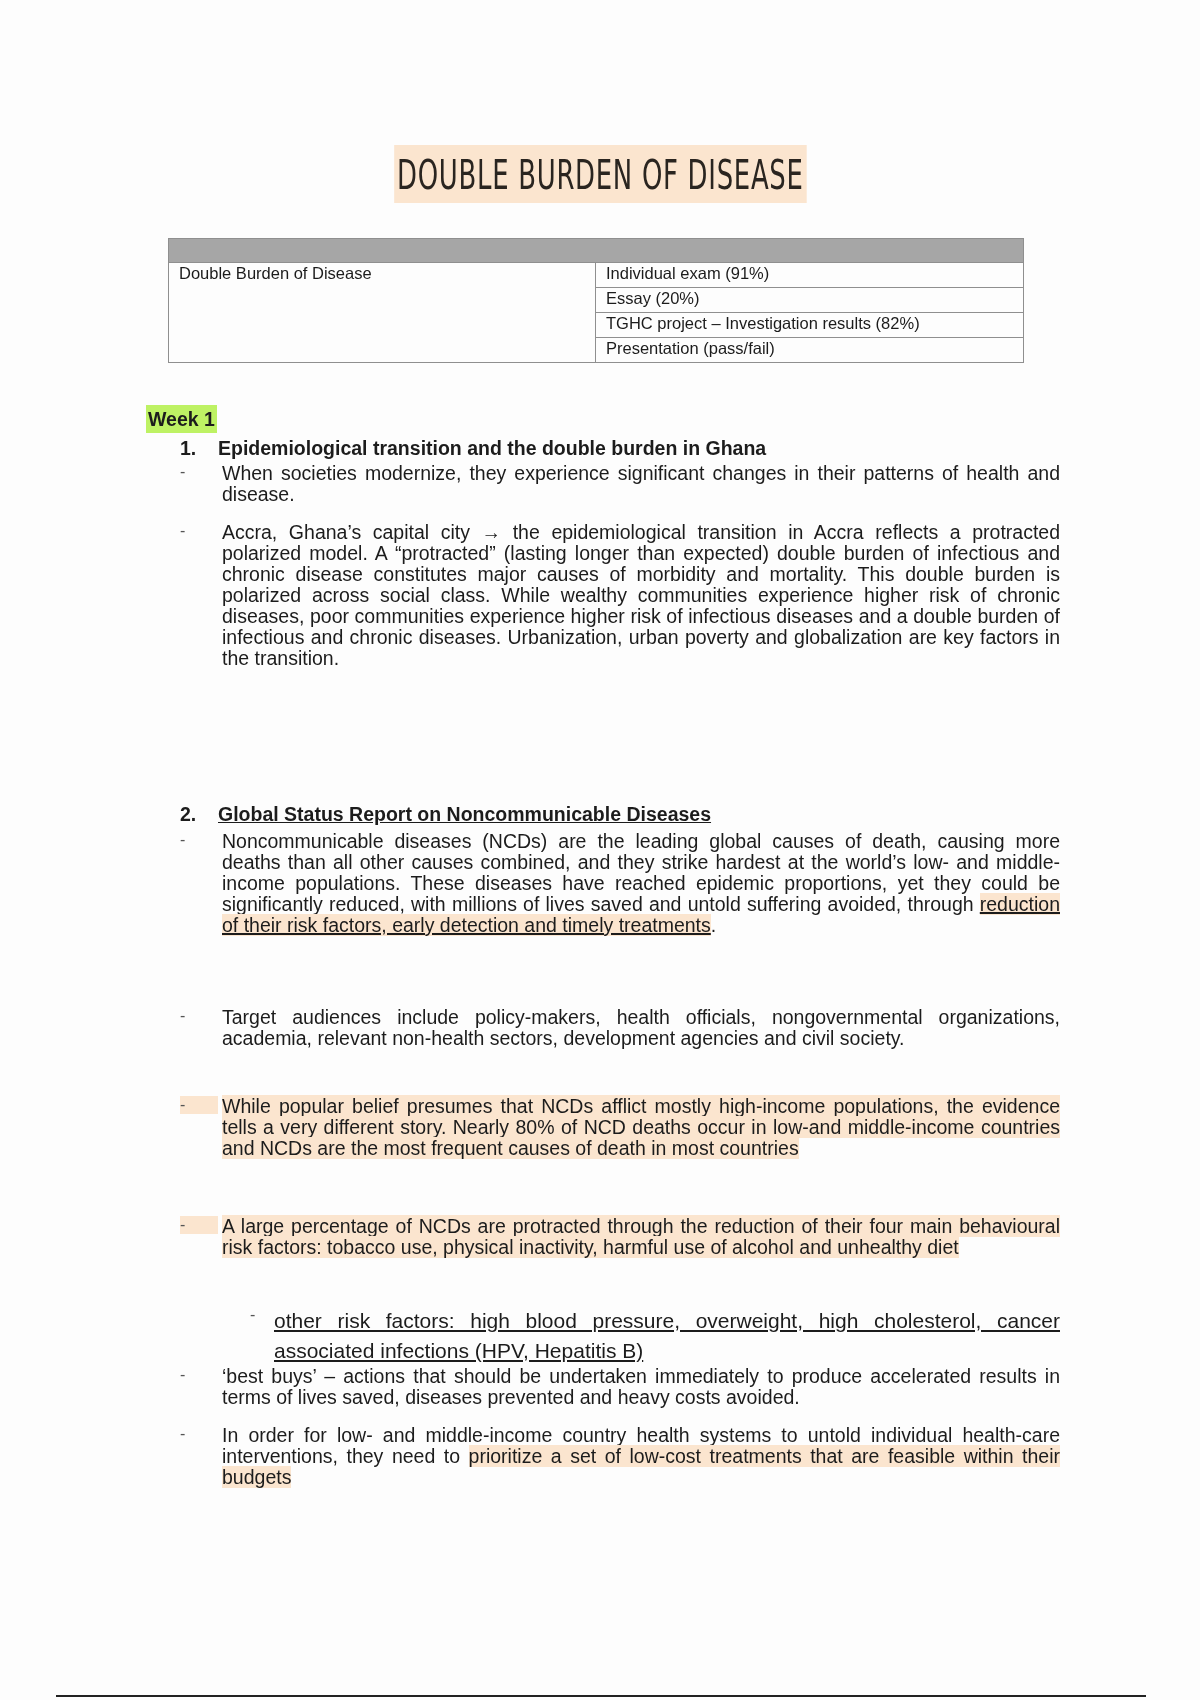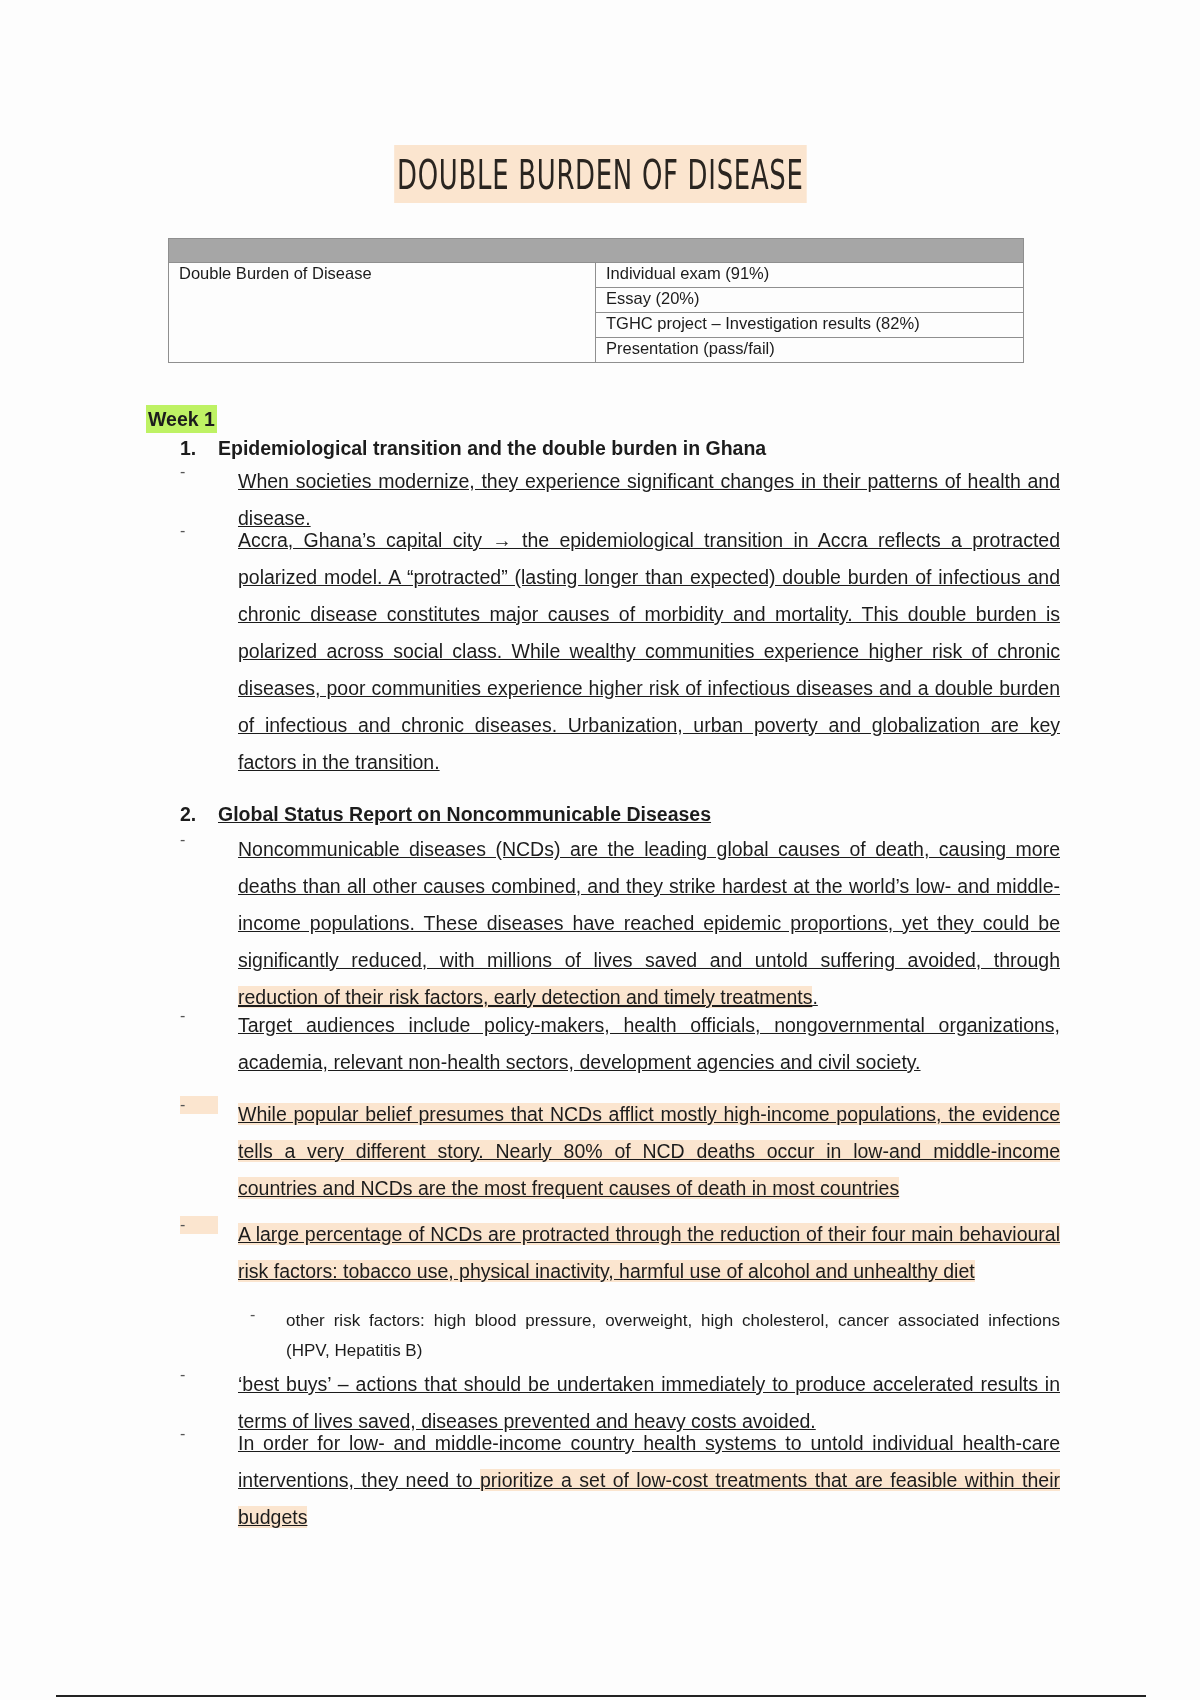--- a/index.html
+++ b/index.html
@@ -23,26 +23,26 @@
   }
   table.assess td { border: 1.5px solid #8f8f8f; padding: 1px 10px; height: 22px; vertical-align: top; }
   table.assess tr.head td { background: #a6a6a6; height: 21px; }
   table.assess td.left { width: 406px; }
   .doc { position: absolute; left: 0; top: 0; width: 1200px; }
   .week { position: absolute; top: 405px; left: 146px; background: #bef264; font-weight: bold; font-size: 19.5px; line-height: 28px; padding: 0 2px; }
   .heading { position: absolute; left: 180px; font-weight: bold; font-size: 19.5px; line-height: 28px; }
   .heading .num { display: inline-block; width: 38px; }
   .bullet { position: absolute; left: 180px; width: 880px; }
   .bullet .dash { position: absolute; left: 0; top: 0; width: 24px; text-align: left; color: #555; }
-  .bullet .txt { margin-left: 58px; text-align: justify; font-size: 19.5px; line-height: 37px; text-decoration: underline; }
+  .bullet .txt { margin-left: 42px; text-align: justify; font-size: 19.5px; line-height: 21px; }
   .hl { background: #fbe5cf; }
   .ul { text-decoration: underline; text-decoration-thickness: 2px; }
   .sub { position: absolute; left: 250px; width: 810px; }
   .sub .dash { position: absolute; left: 0; top: 0; color: #555; }
-  .sub .txt { margin-left: 36px; text-align: justify; font-size: 17px; line-height: 29.5px; }
+  .sub .txt { margin-left: 24px; text-align: justify; font-size: 21px; line-height: 29.5px; text-decoration: underline; }
   .rule { position: absolute; top: 1695px; left: 56px; width: 1090px; height: 2px; background: #222; }
 </style>
 </head>
 <body>
 
 <div class="doc">
 
   <div class="title-wrap">
     <span class="title">Double burden of disease</span>
   </div>

